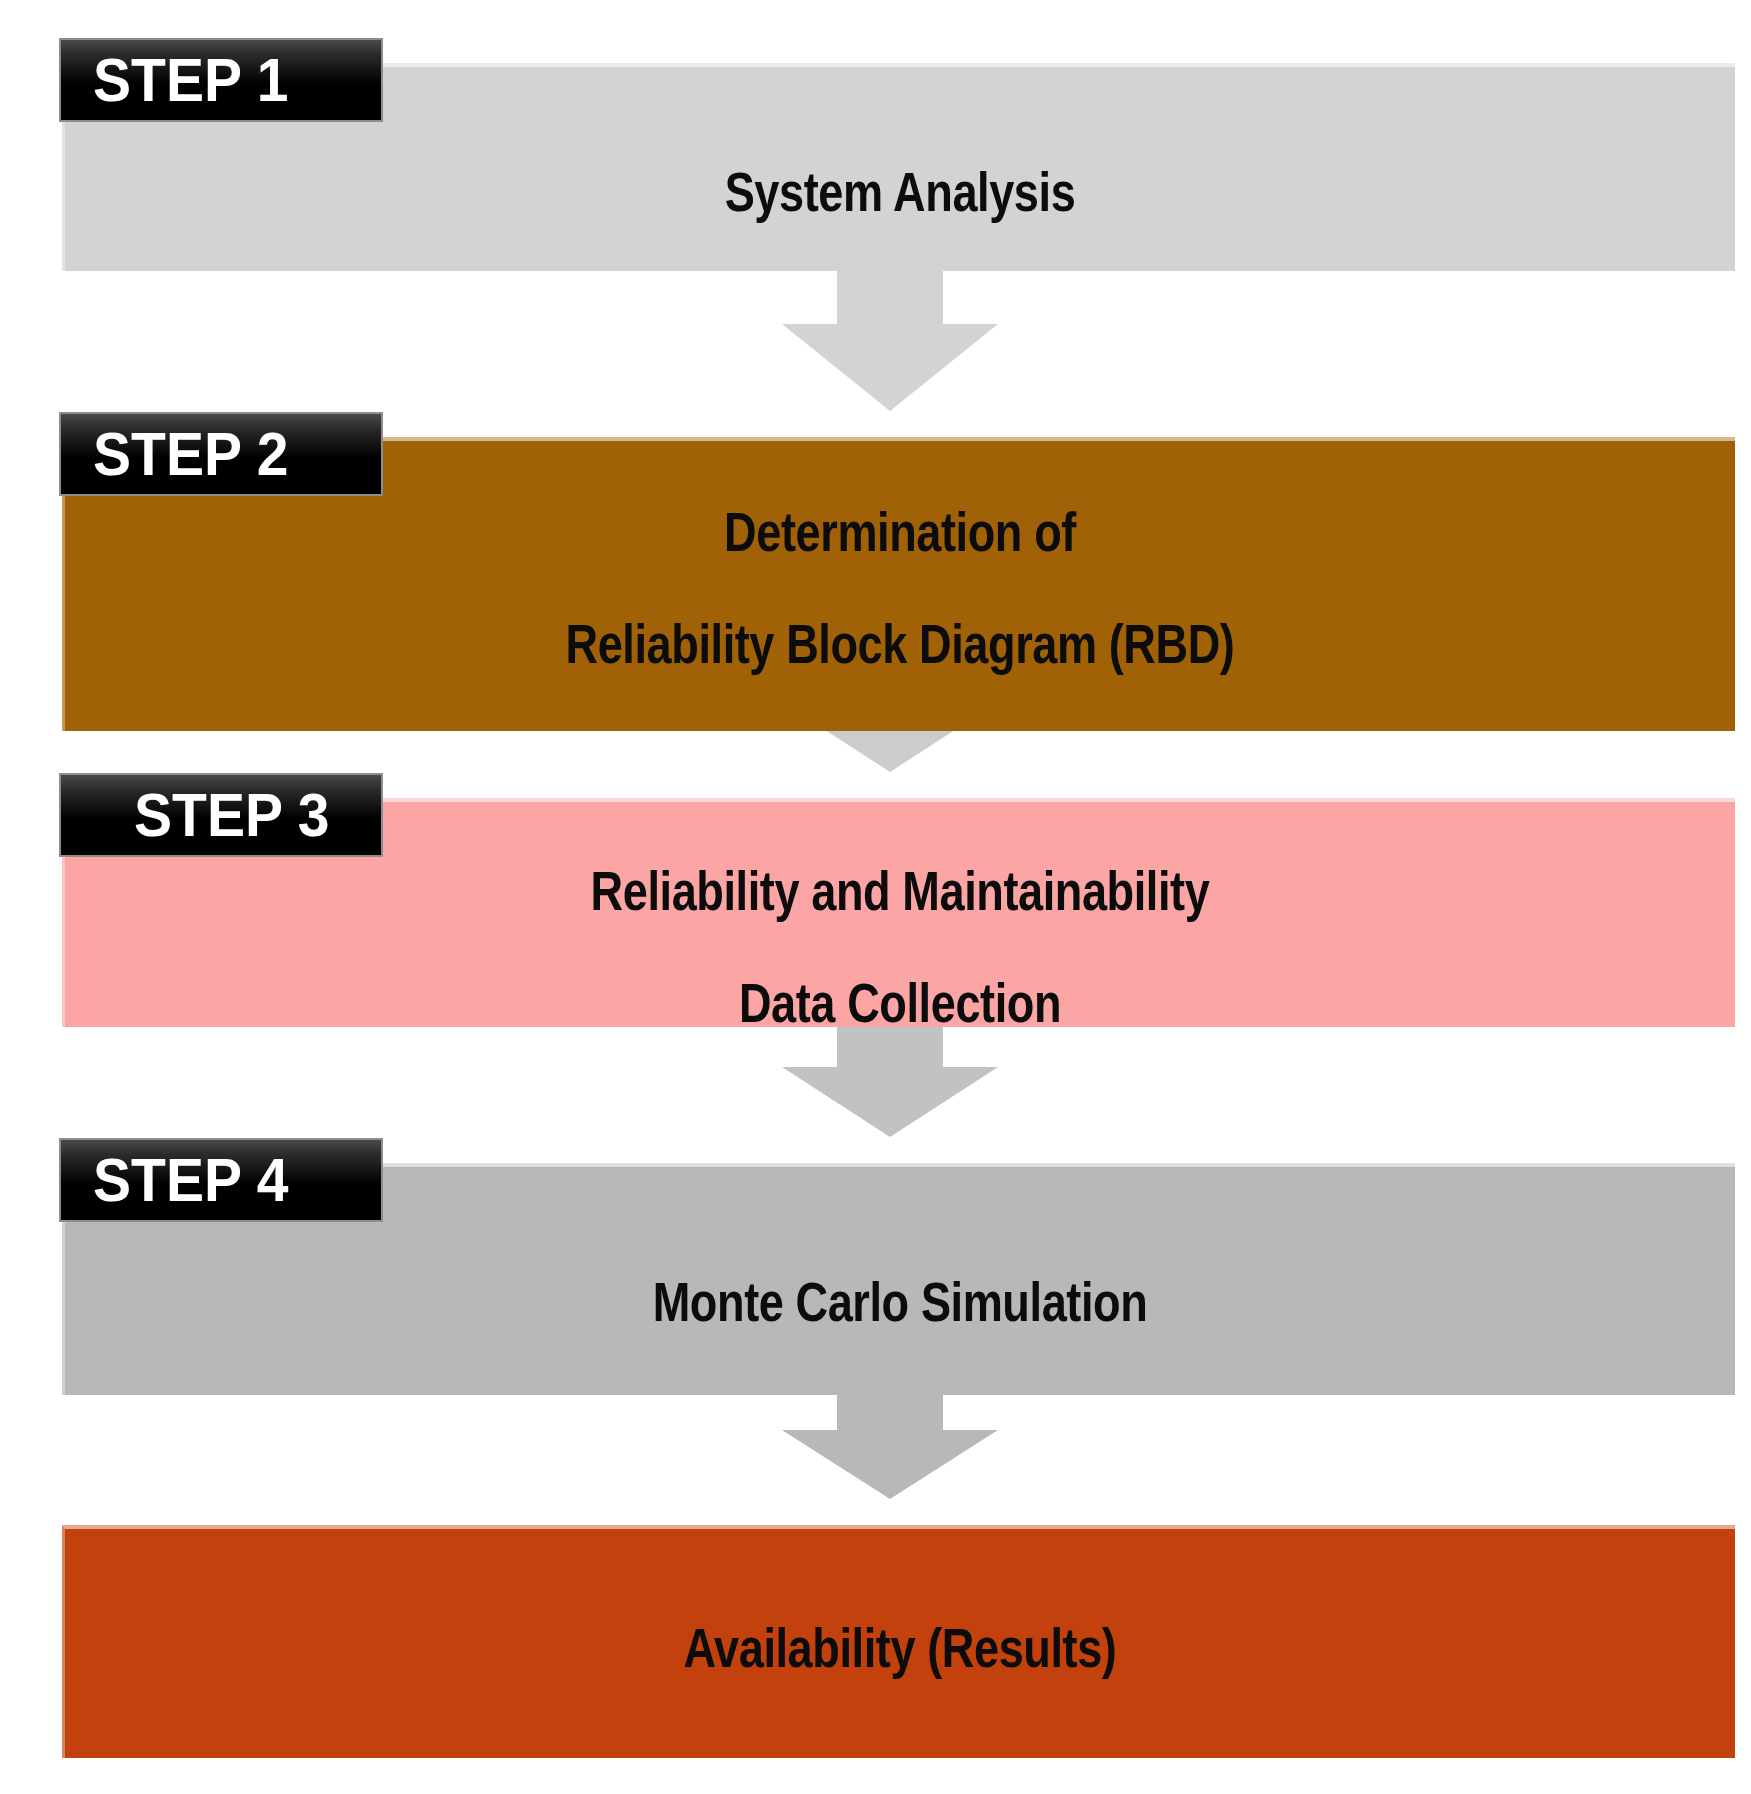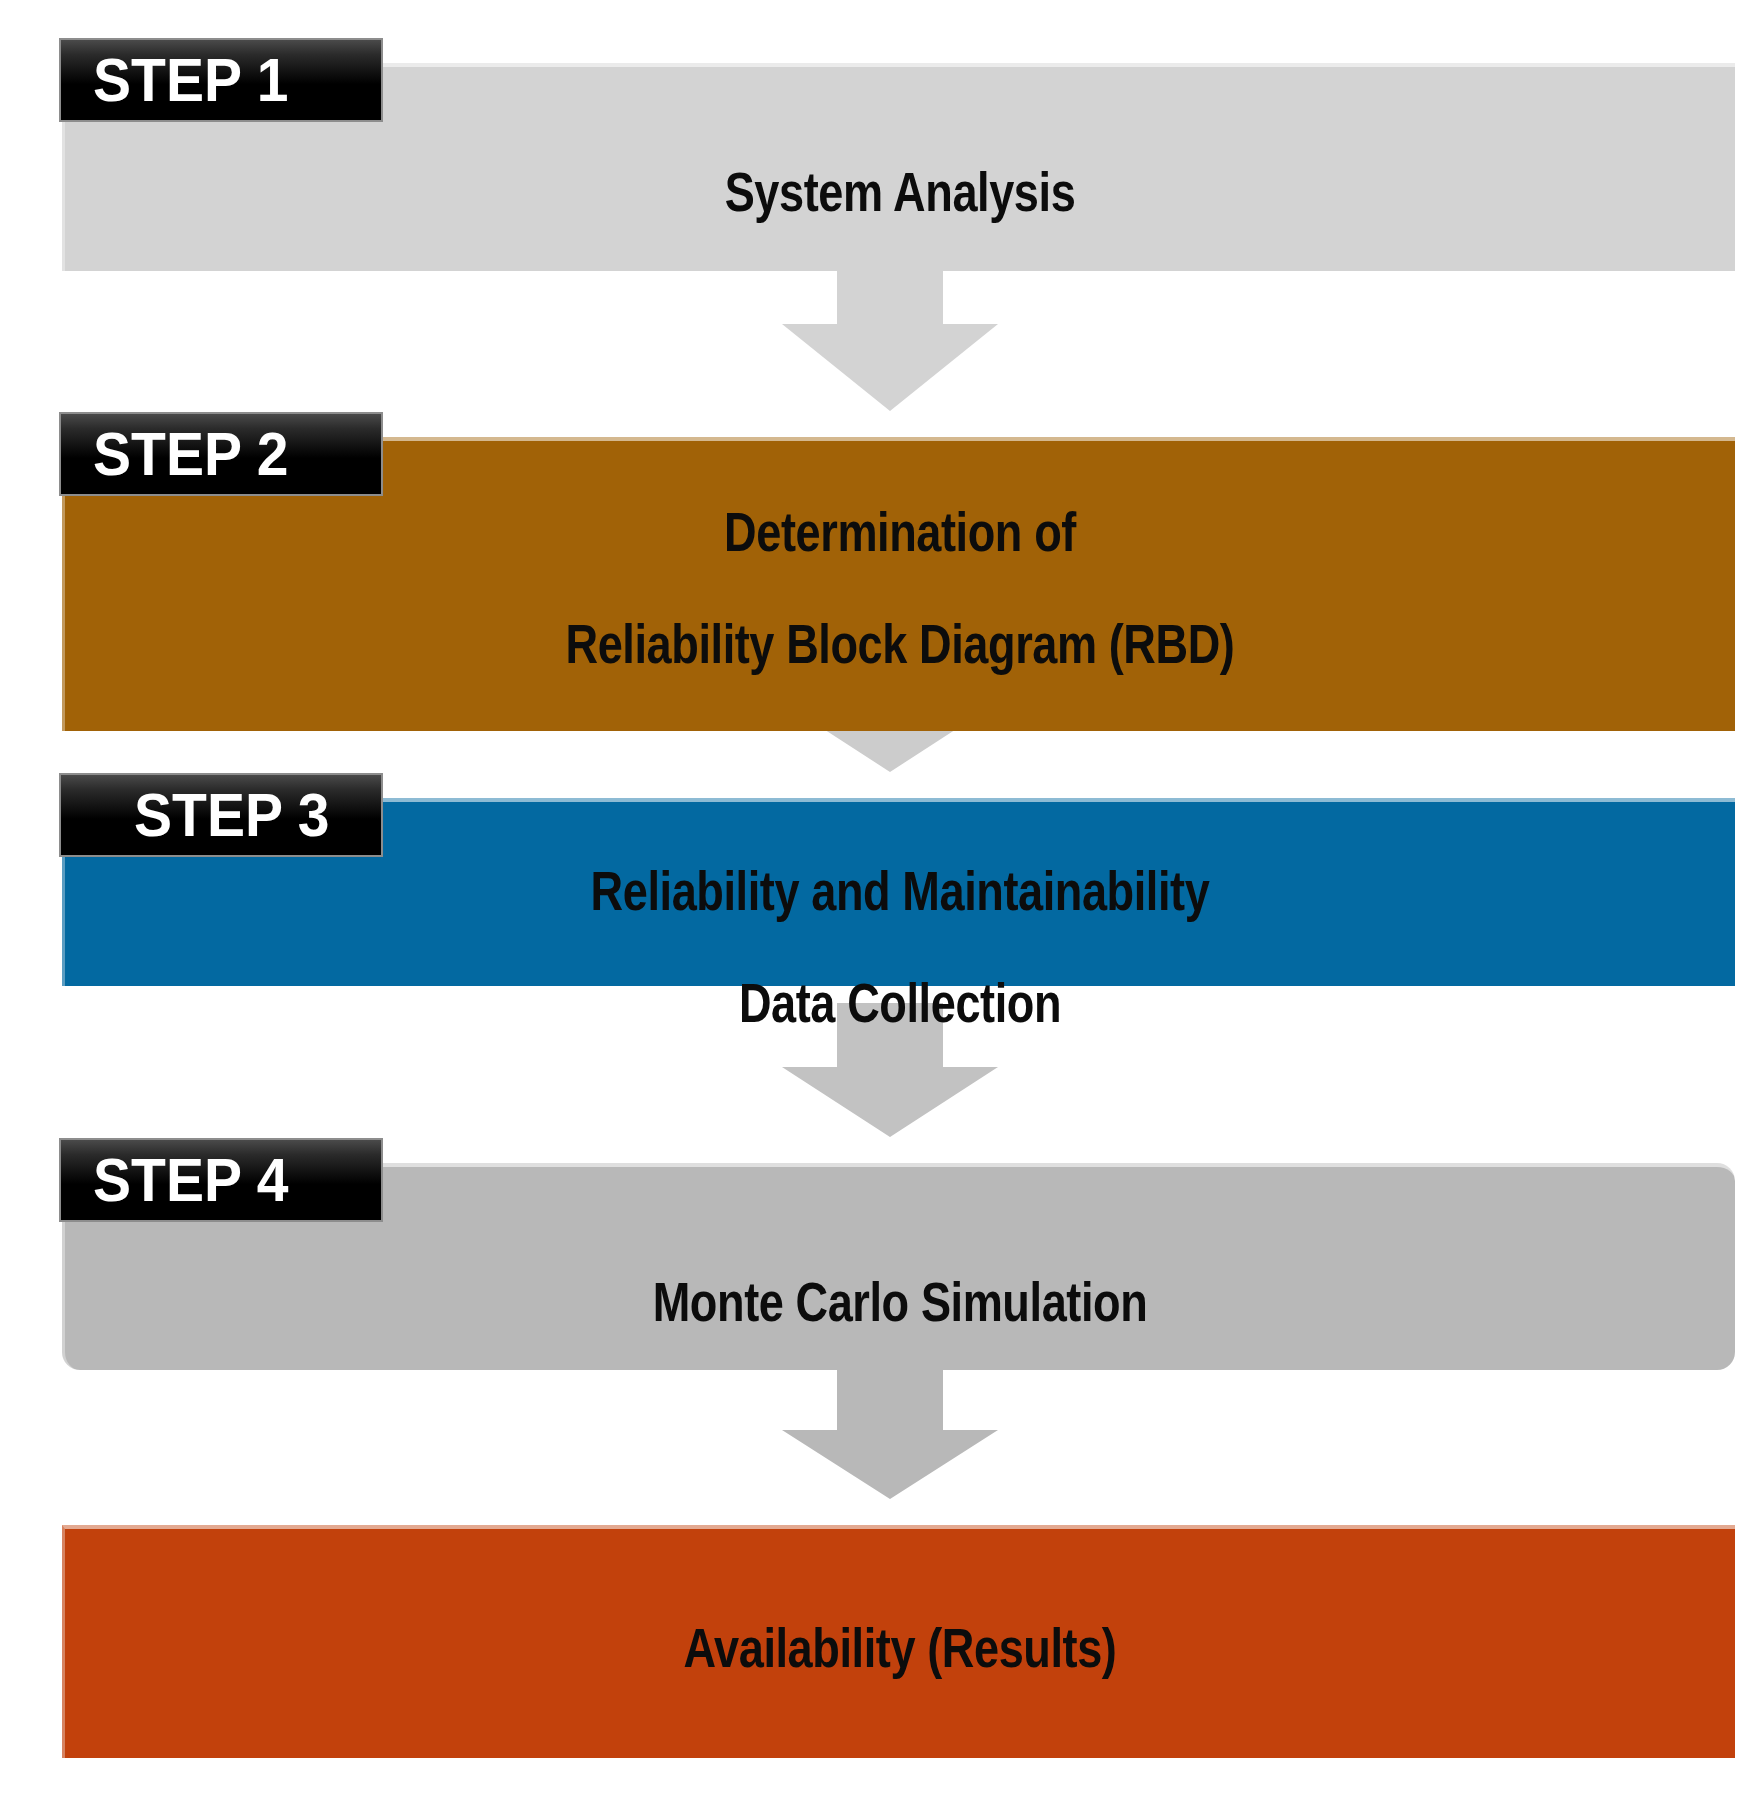--- a/index.html
+++ b/index.html
@@ -114,28 +114,28 @@
     <div class="step-badge" style="left: 59px; top: 38px;">
       <span class="step-badge-text">STEP 1</span>
     </div>
     <div class="step-box" style="top: 409px; height: 294px; background: #a16207; z-index: 10;">
       <div class="box-label" style="top: 64px;">Determination of</div>
       <div class="box-label" style="top: 176px;">Reliability Block Diagram (RBD)</div>
     </div>
     <div class="step-badge" style="left: 59px; top: 412px;">
       <span class="step-badge-text">STEP 2</span>
     </div>
-    <div class="step-box" style="top: 770px; height: 188px; background: #0369a1; z-index: 10;">
+    <div class="step-box" style="top: 770px; height: 229px; background: #fca5a5; z-index: 10;">
       <div class="box-label" style="top: 62px;">Reliability and Maintainability</div>
       <div class="box-label" style="top: 174px;">Data Collection</div>
     </div>
     <div class="step-badge" style="left: 59px; top: 773px; padding-left: 41px;">
       <span class="step-badge-text">STEP 3</span>
     </div>
-    <div class="step-box" style="top: 1135px; height: 207px; background: rgb(184, 184, 184); z-index: 10; border-radius: 18px;">
+    <div class="step-box" style="top: 1135px; height: 232px; background: rgb(184, 184, 184); z-index: 10;">
       <div class="box-label" style="top: 108px;">Monte Carlo Simulation</div>
     </div>
     <div class="step-badge" style="left: 59px; top: 1138px;">
       <span class="step-badge-text">STEP 4</span>
     </div>
     <div class="step-box" style="top: 1497px; height: 233px; background: #c2410c; z-index: 10;">
       <div class="box-label" style="top: 92px;">Availability (Results)</div>
     </div>
   </div>
 

